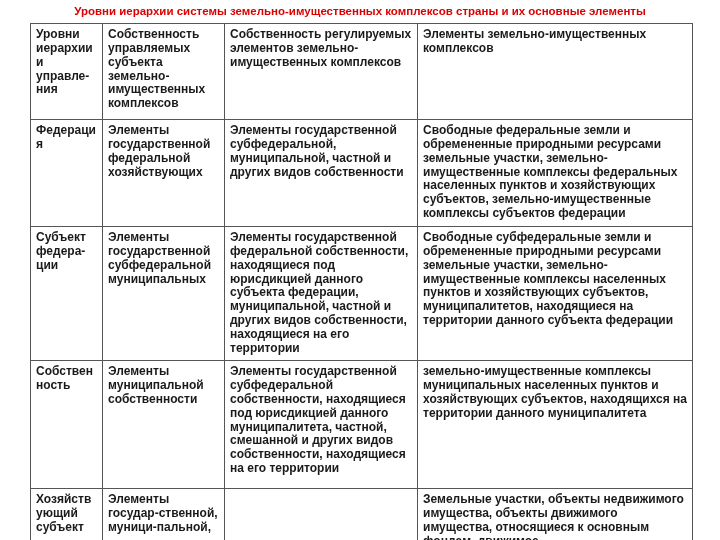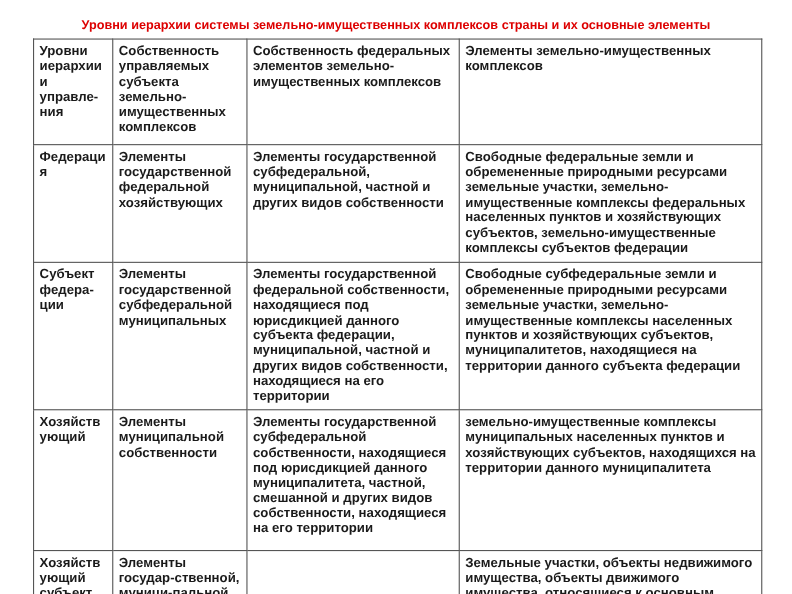--- a/index.html
+++ b/index.html
@@ -7,21 +7,21 @@
     position:relative;
     width:720px; height:540px;
     background:#ffffff;
     overflow:hidden;
     font-family:"Liberation Sans", sans-serif;
     font-weight:bold;
     color:#1a1a1a;
     box-sizing:border-box;
   }
   .title {
-    padding-top:17px;
+    padding-top:5px;
     text-align:center;
     font-size:11.5px;
     color:#dd0000;
     line-height:1.2;
   }
   table.grid {
     border-collapse:collapse;
     table-layout:fixed;
     width:662px;
     margin:4px 0 0 30px;
@@ -62,40 +62,40 @@
       <col class="c1">
         <col class="c2">
         <col class="c3">
         <col class="c4">
     </colgroup>
 
     <tbody>
         <tr class="h-head">
       <td class="lvl">Уровни иерархии и управле-ния</td>
       <td>Собственность управляемых субъекта земельно-имущественных комплексов</td>
-      <td>Собственность федеральных элементов земельно-имущественных комплексов</td>
+      <td>Собственность регулируемых элементов земельно-имущественных комплексов</td>
       <td>Элементы земельно-имущественных комплексов</td>
     </tr>
 
     <tr class="h-r0">
       <td class="lvl">Федерация</td>
       <td>Элементы государственной федеральной хозяйствующих</td>
       <td>Элементы государственной субфедеральной, муниципальной, частной и других видов собственности</td>
       <td>Свободные федеральные земли и обремененные природными ресурсами земельные участки, земельно-имущественные комплексы федеральных населенных пунктов и хозяйствующих субъектов, земельно-имущественные комплексы субъектов федерации</td>
     </tr>
 
     <tr class="h-r1">
       <td class="lvl">Субъект федера-ции</td>
       <td>Элементы государственной субфедеральной муниципальных</td>
       <td>Элементы государственной федеральной собственности, находящиеся под юрисдикцией данного субъекта федерации, муниципальной, частной и других видов собственности, находящиеся на его территории</td>
       <td>Свободные субфедеральные земли и обремененные природными ресурсами земельные участки, земельно-имущественные комплексы населенных пунктов и хозяйствующих субъектов, муниципалитетов, находящиеся на территории данного субъекта федерации</td>
     </tr>
 
     <tr class="h-r2">
-      <td class="lvl">Хозяйствующий</td>
+      <td class="lvl">Собственность</td>
       <td>Элементы муниципальной собственности</td>
       <td>Элементы государственной субфедеральной собственности, находящиеся под юрисдикцией данного муниципалитета, частной, смешанной и других видов собственности, находящиеся на его территории</td>
       <td>земельно-имущественные комплексы муниципальных населенных пунктов и хозяйствующих субъектов, находящихся на территории данного муниципалитета</td>
     </tr>
 
     <tr class="h-r3">
       <td class="lvl">Хозяйствующий субъект</td>
       <td>Элементы государ-ственной, муници-пальной,</td>
       <td></td>
       <td>Земельные участки, объекты недвижимого имущества, объекты движимого имущества, относящиеся к основным фондам, движимое</td>

